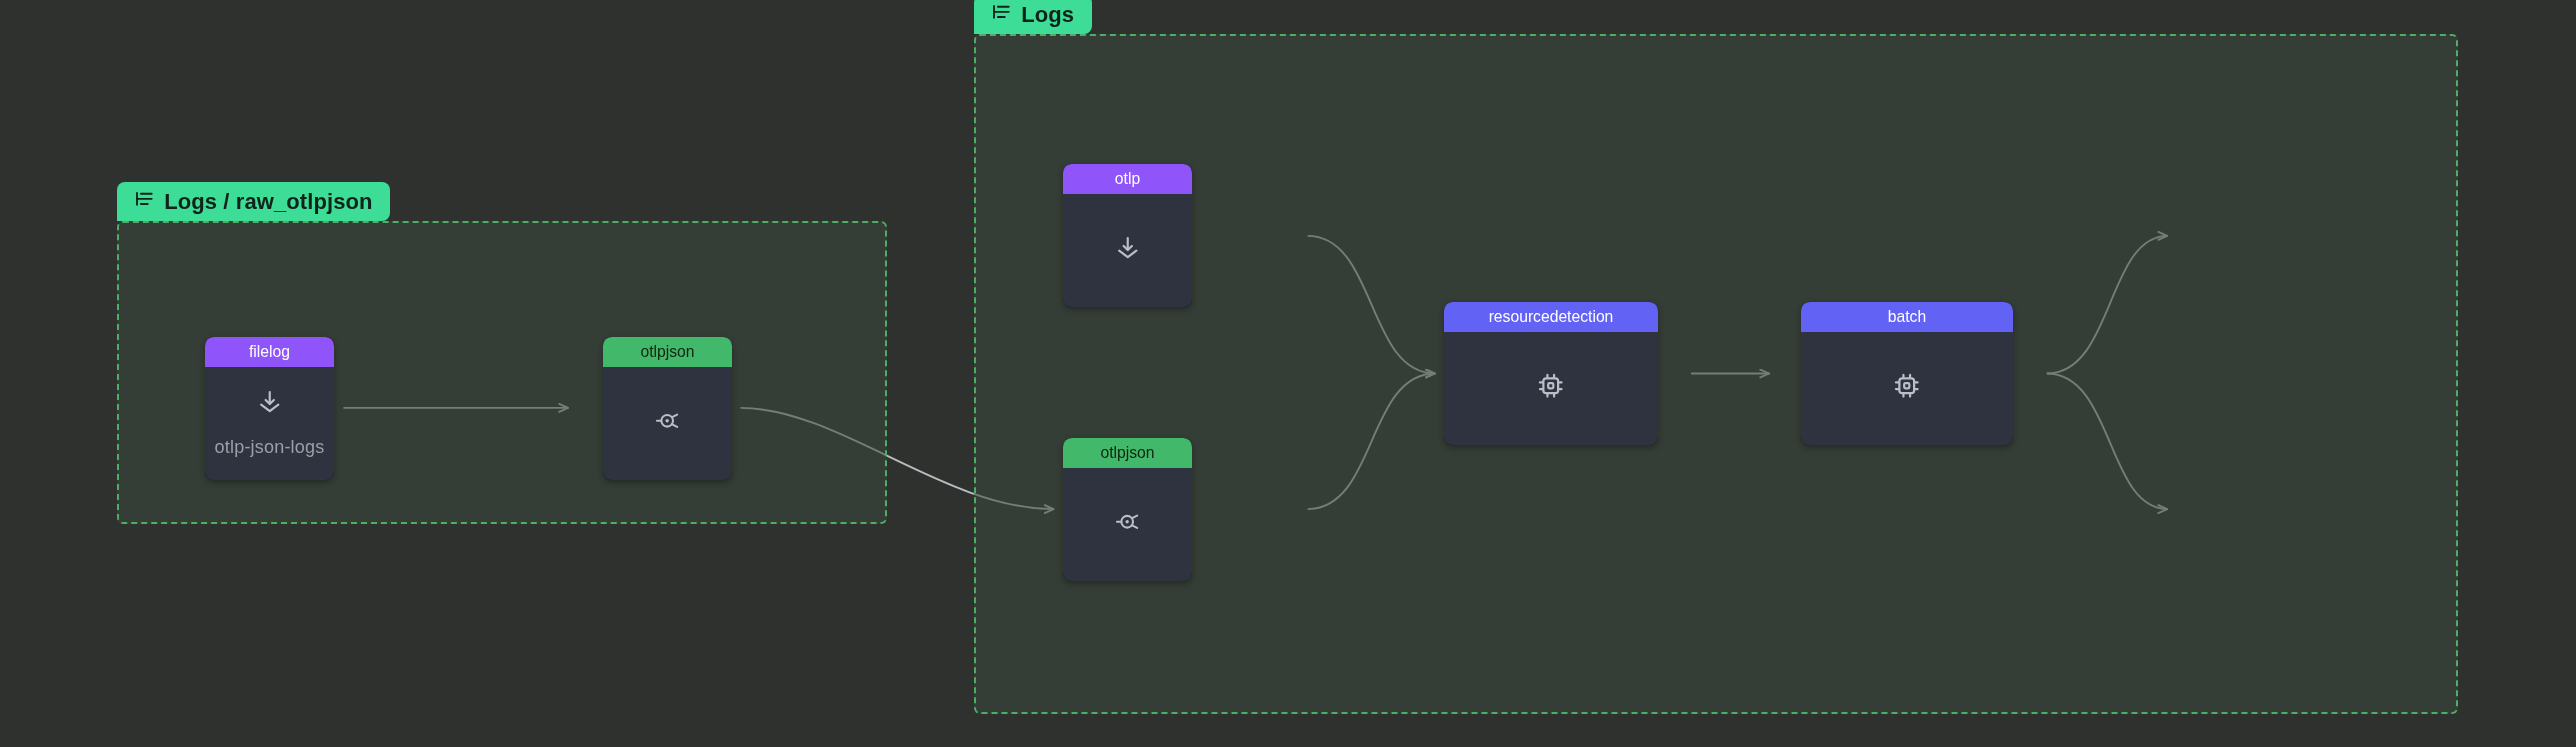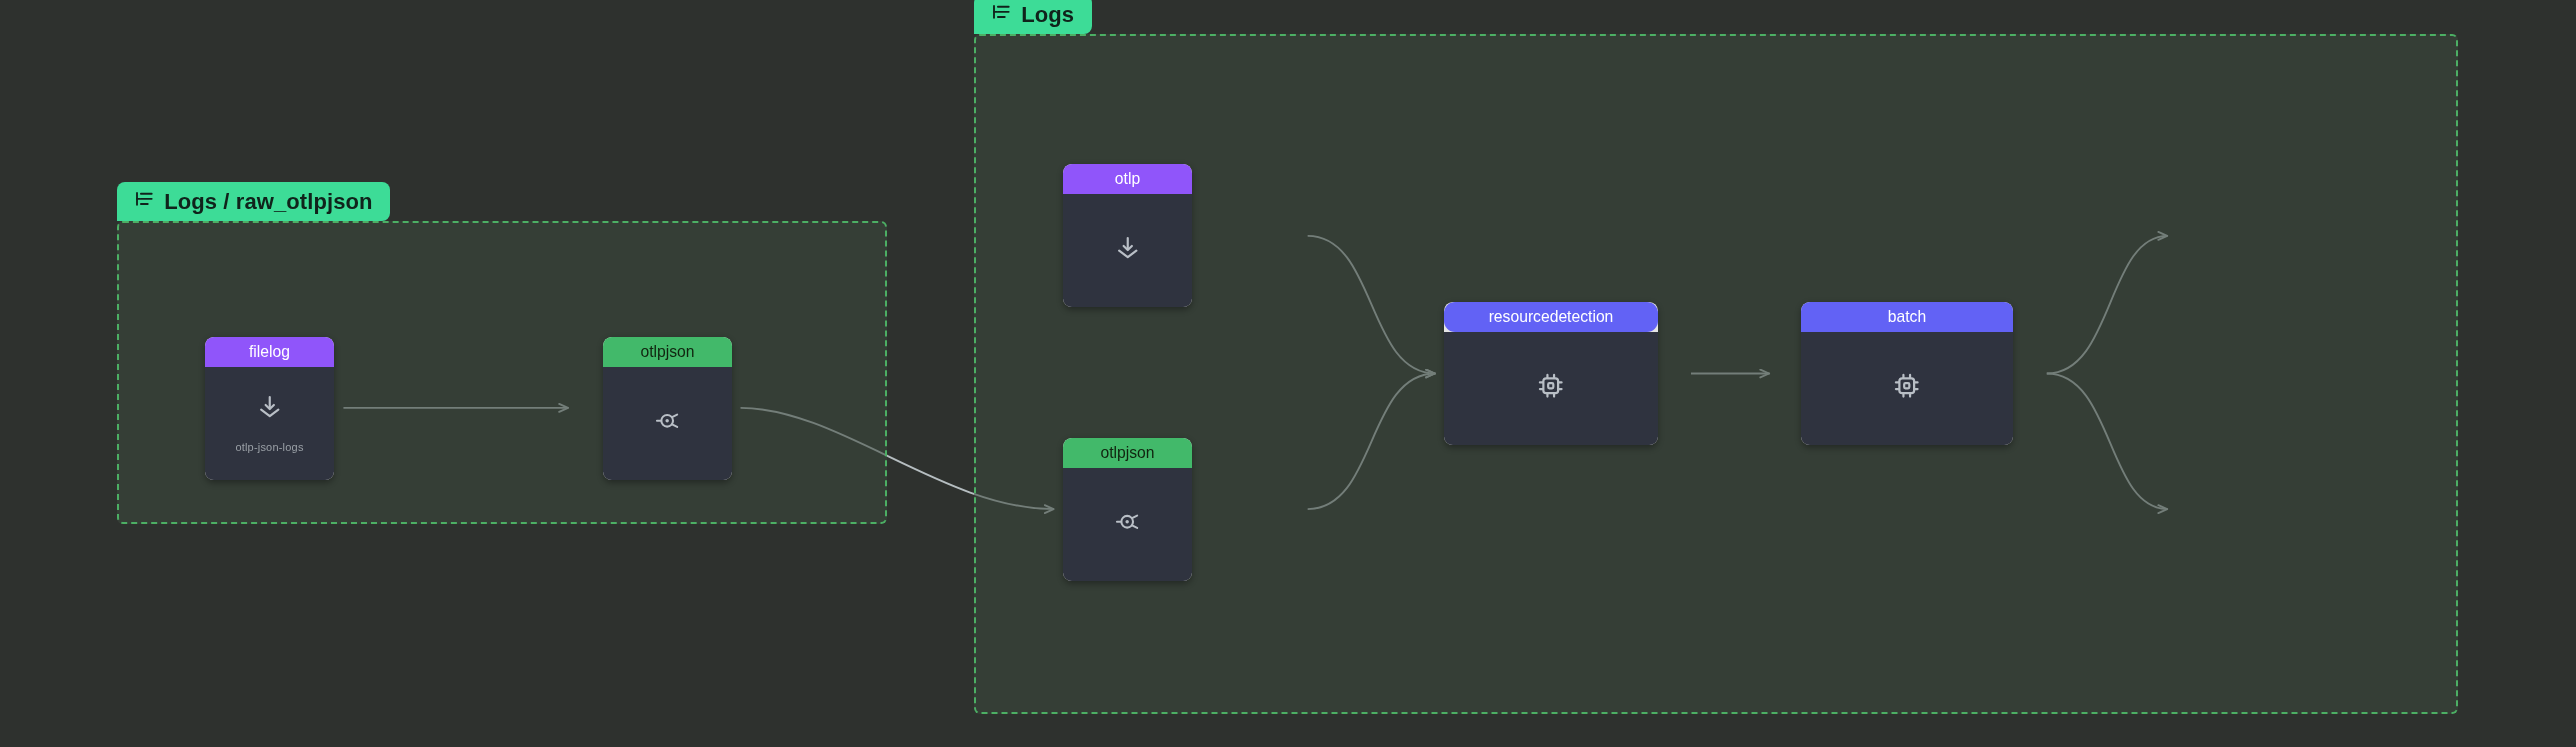--- a/index.html
+++ b/index.html
@@ -49,46 +49,46 @@
   .group-label .lbl-text { font-size: 22px; line-height: 1; }
   .logs-icon { display: block; }
 
   
   .node {
     position: absolute;
     width: 129px;
     border-radius: 8.8px;
     overflow: hidden;
     box-shadow: 0 2.9px 6.9px rgba(0,0,0,0.33);
-    background: #e5e5e5;
+    background: #0f172a;
   }
   .node-header {
     height: 29.5px;
     display: flex;
     align-items: center;
     justify-content: center;
     font-size: 15.7px;
     color: #ffffff;
     padding: 0 5.9px;
     box-sizing: border-box;
     white-space: nowrap;
   }
-  .node-header.wide { font-size: 15.7px; border-radius: 11px; }
+  .node-header.wide { font-size: 15.7px; }
   .node-body {
     background: #2f333f;
     display: flex;
     flex-direction: column;
     align-items: center;
     justify-content: center;
     box-sizing: border-box;
   }
   .node-body .glyph { display: block; }
   .node-sub {
     margin-top: 17px;
-    font-size: 11px;
+    font-size: 18px;
     color: #9aa0a6;
     letter-spacing: 0.2px;
     white-space: nowrap;
   }
   .type-receiver { background: #9055fa; }
   .type-connector { background: #42b96a; }
   .type-processor { background: #6262f5; }
   .type-exporter  { background: #9055fa; }
 
   .node-header.on-connector { color: #11240f; }

